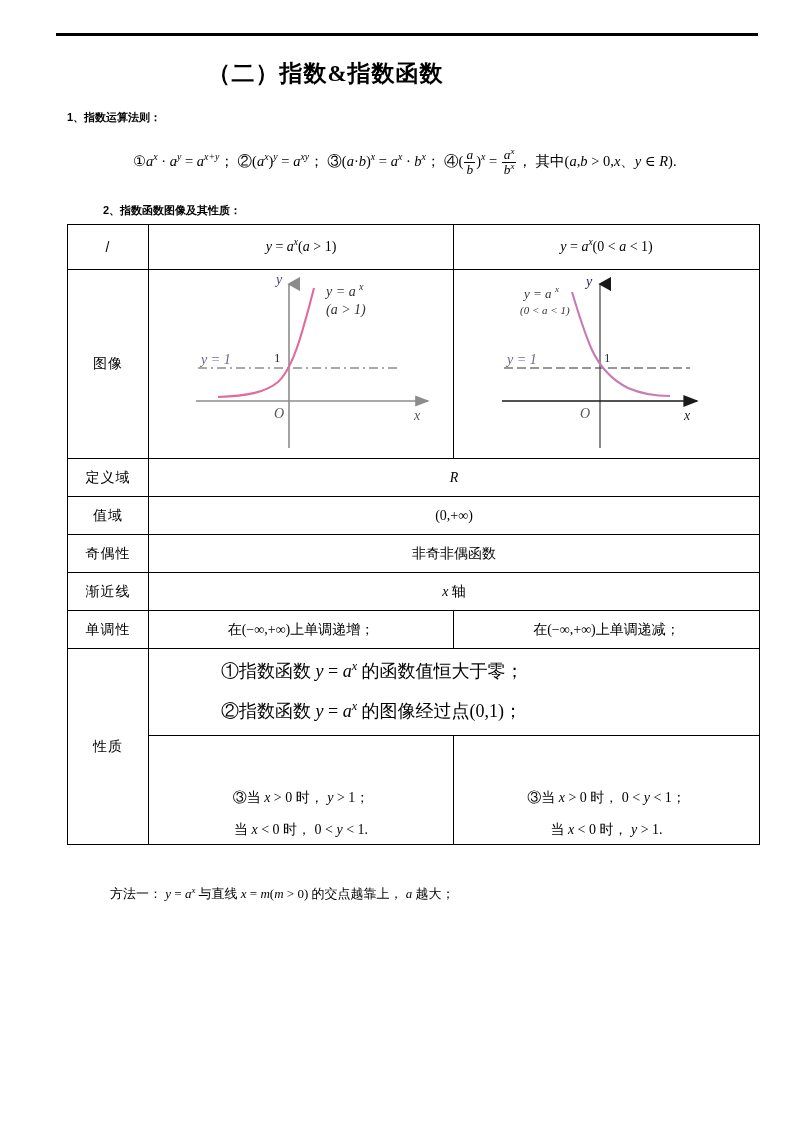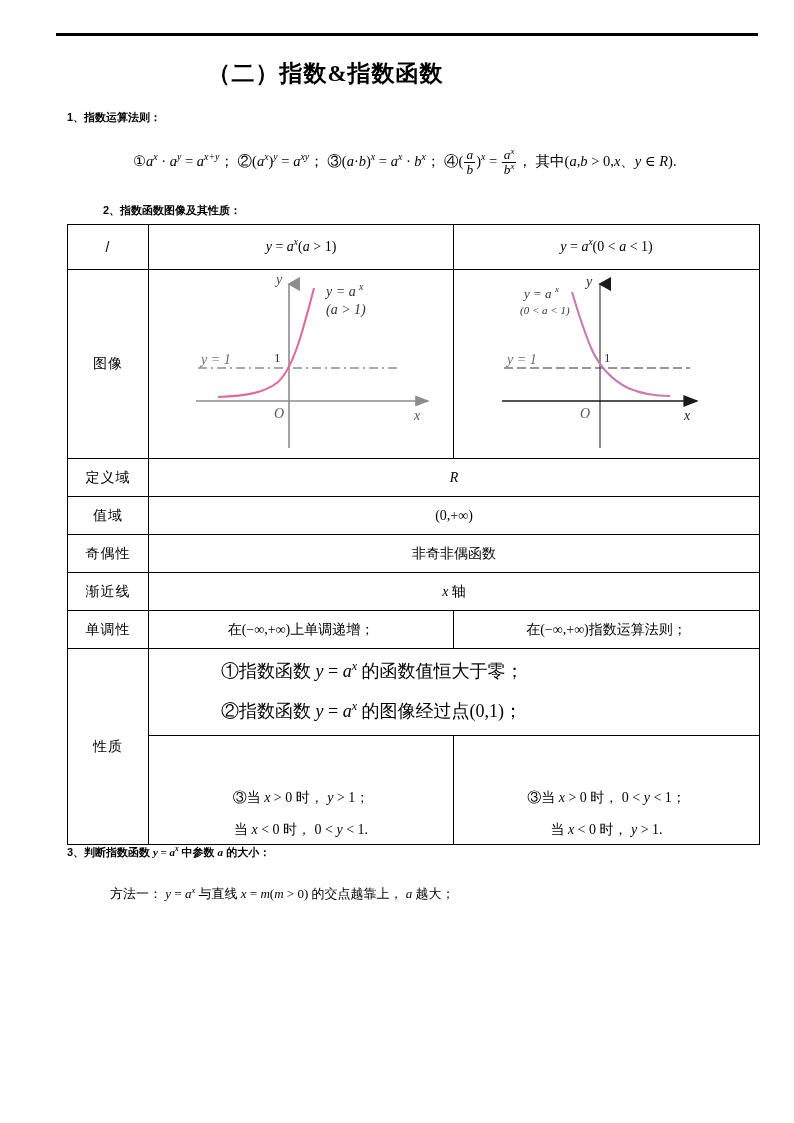--- a/index.html
+++ b/index.html
@@ -228,21 +228,21 @@
       </tr>
 
       <tr class="txtrow">
         <td class="lbl">渐近线</td>
         <td colspan="2"><span class="mi">x</span>&nbsp;轴</td>
       </tr>
 
       <tr class="txtrow">
         <td class="lbl">单调性</td>
         <td>在(−∞,+∞)上单调递增；</td>
-        <td>在(−∞,+∞)指数运算法则；</td>
+        <td>在(−∞,+∞)上单调递减；</td>
       </tr>
 
       <tr>
         <td class="lbl" rowspan="2">性质</td>
         <td colspan="2" style="padding:0;">
           <div class="prop-line prop-a">
             ①指数函数 <span class="mi">y</span> = <span class="mi">a</span><sup class="ex">x</sup> 的函数值恒大于零；
           </div>
           <div class="prop-line prop-b">
             ②指数函数 <span class="mi">y</span> = <span class="mi">a</span><sup class="ex">x</sup> 的图像经过点(0,1)；
@@ -256,22 +256,19 @@
           <div>当 <span class="mi">x</span> &lt; 0 时， 0 &lt; <span class="mi">y</span> &lt; 1.</div>
         </td>
         <td class="third-cell">
           <div class="l1">③当 <span class="mi">x</span> &gt; 0 时， 0 &lt; <span class="mi">y</span> &lt; 1；</div>
           <div>当 <span class="mi">x</span> &lt; 0 时， <span class="mi">y</span> &gt; 1.</div>
         </td>
       </tr>
     </tbody>
   </table>
 
-  <div class="sec-head" style="left:67px; top:845px;">
-    <span>3、判断指数函数</span><span class="mathi"> y = a<sup class="ex">x</sup> </span><span>中参数 <span class="mathi">a</span> 的大小：</span>
-  </div>
 
   <div class="m3-line" style="left:110px; top:885px;">
     方法一： <span class="mi">y</span> = <span class="mi">a</span><sup class="ex">x</sup> 与直线 <span class="mi">x</span> = <span class="mi">m</span>(<span class="mi">m</span> &gt; 0) 的交点越靠上， <span class="mi">a</span> 越大；
   </div>
 
 
 </div>
 
 </body></html>

